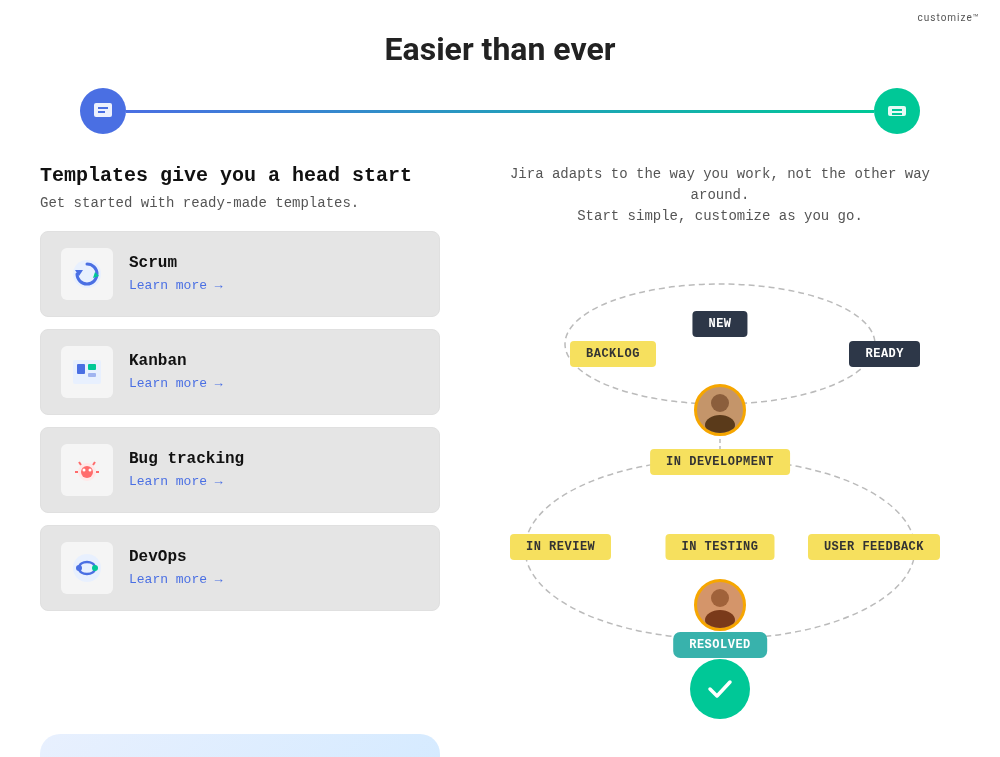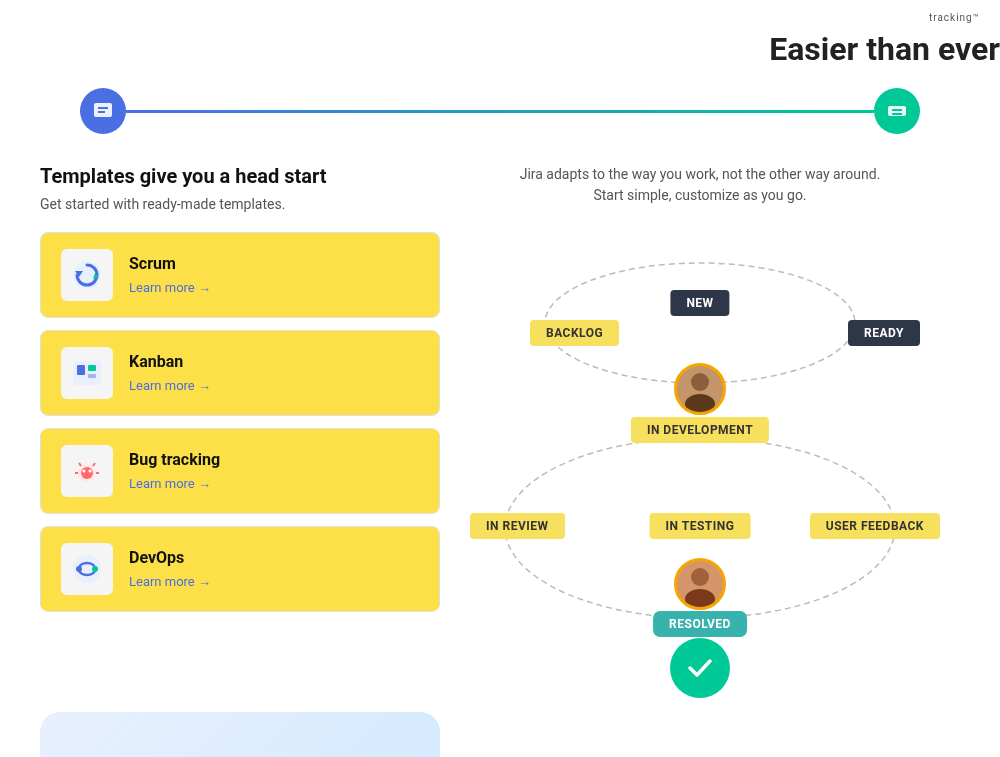--- a/index.html
+++ b/index.html
@@ -19,21 +19,21 @@
       top: 12px;
       right: 20px;
       font-size: 14px;
       color: #555;
       letter-spacing: 1px;
     }
     .brand span { font-size: 10px; vertical-align: super; }
 
     
     .page-title {
-      text-align: right;
+      text-align: center;
       padding: 30px 0 20px;
       font-size: 32px;
       font-weight: 700;
       color: #222;
     }
 
     
     .progress-bar-container {
       display: flex;
       align-items: center;
@@ -64,21 +64,23 @@
     }
     .step-icon.right {
       background: #00C897;
       color: #fff;
     }
 
     
     .two-col {
       display: flex;
       padding: 0 40px;
+      gap: 40px;
       align-items: flex-start;
+      font-family: Liberation Mono, monospace;
     }
     .left-col {
       flex: 0 0 400px;
     }
     .right-col {
       flex: 1;
     }
 
     
     .section-title {
@@ -95,21 +97,21 @@
 
     
     .template-card {
       display: flex;
       align-items: center;
       border: 1px solid #e0e0e0;
       border-radius: 8px;
       padding: 16px 20px;
       margin-bottom: 12px;
       cursor: pointer;
-      background: #fde047;
+      background: #e5e5e5;
       transition: box-shadow 0.2s;
     }
     .card-icon {
       width: 52px;
       height: 52px;
       background: #f5f5f5;
       border-radius: 6px;
       display: flex;
       align-items: center;
       justify-content: center;
@@ -203,21 +205,21 @@
       border-radius: 20px 20px 0 20px;
       padding: 30px 40px;
       max-width: 400px;
       position: relative;
     }
   </style>
 </head>
 <body>
 
 <div class="brand">
-  <span>tracking</span><span>™</span>
+  <span>customize</span><span>™</span>
 </div>
 
 <h1 class="page-title">Easier than ever</h1>
 
 <div class="progress-bar-container">
   <div class="step-icon left">
     <svg width="24" height="24" viewBox="0 0 24 24" fill="none">
       <rect x="3" y="4" width="18" height="14" rx="2" fill="white" opacity="0.9"></rect>
       <line x1="7" y1="9" x2="17" y2="9" stroke="#4A6FE3" stroke-width="2"></line>
       <line x1="7" y1="13" x2="14" y2="13" stroke="#4A6FE3" stroke-width="2"></line>
@@ -334,21 +336,21 @@
 
       
       <div class="avatar" style="top:145px; left:50%; transform:translateX(-50%); background: #c4956a;">
         <svg width="46" height="46" viewBox="0 0 46 46">
           <circle cx="23" cy="16" r="9" fill="#8b5e3c"></circle>
           <ellipse cx="23" cy="38" rx="15" ry="10" fill="#5a3a1a"></ellipse>
         </svg>
       </div>
 
       
-      <div class="badge badge-yellow" style="top:199px; left:50%; transform:translateX(-50%);">IN DEVELOPMENT</div>
+      <div class="badge badge-yellow" style="top:210px; left:50%; transform:translateX(-50%);">IN DEVELOPMENT</div>
 
       
       <div class="badge badge-yellow" style="top:295px; left:30px;">IN REVIEW</div>
 
       
       <div class="badge badge-yellow" style="top:295px; left:50%; transform:translateX(-50%);">IN TESTING</div>
 
       
       <div class="badge badge-yellow" style="top:295px; right:20px;">USER FEEDBACK</div>
 

